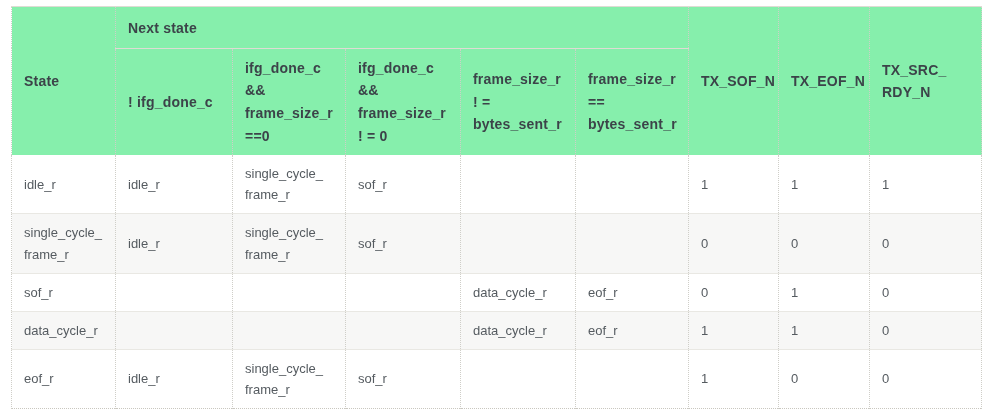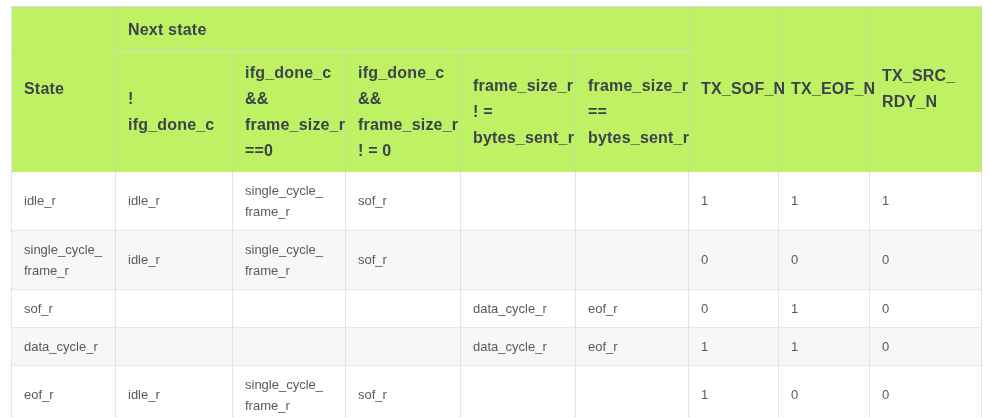--- a/index.html
+++ b/index.html
@@ -32,23 +32,23 @@
   }
   table.fsm th,
   table.fsm td {
     border-left: 1px dotted #cfcec8;
     border-right: 1px dotted #cfcec8;
     vertical-align: middle;
     padding: 8px 12px;
     box-sizing: border-box;
   }
   table.fsm thead th {
-    background: #bef264;
+    background: #86efac;
     color: #3c4349;
-    font-size: 16px;
+    font-size: 14px;
     font-weight: bold;
     text-align: left;
     line-height: 1.62;
     letter-spacing: 0.2px;
   }
   table.fsm thead tr.group-row th.group-span {
     border-bottom: 1px solid #dedcd4;
     padding-top: 10px;
     padding-bottom: 8px;
     vertical-align: top;

